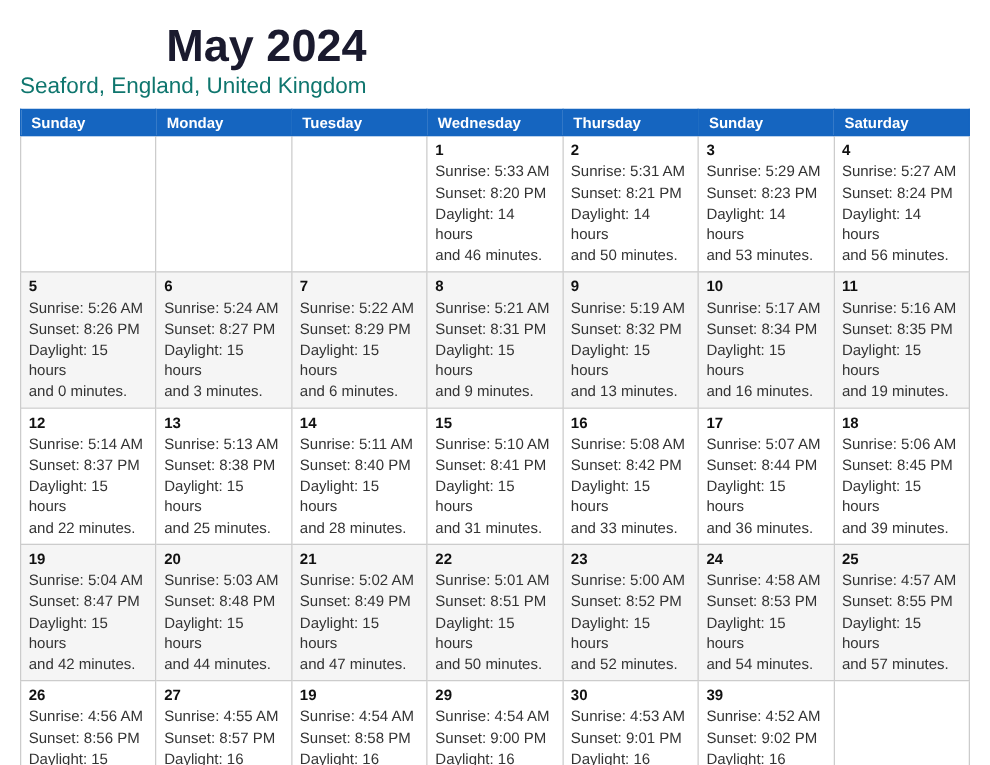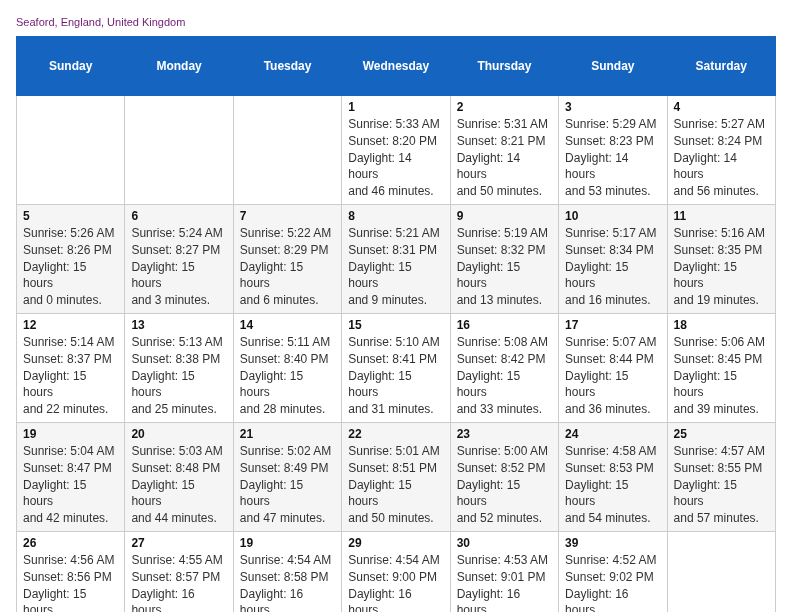--- a/index.html
+++ b/index.html
@@ -37,33 +37,33 @@
     }
     .title-block {
       text-align: right;
     }
     .title-month {
       font-size: 36px;
       font-weight: bold;
       color: #1a1a2e;
     }
     .title-location {
-      font-size: 11px;
-      color: #701a75;
+      font-size: 18px;
+      color: #0f766e;
     }
     .calendar {
       width: 100%;
       border-collapse: collapse;
       font-size: 11px;
     }
     .calendar th {
       background-color: #1565c0;
       color: #fff;
-      text-align: center;
-      padding: 22px 8px;
+      text-align: left;
+      padding: 3px 8px;
       font-size: 12px;
       border: 1px solid #1565c0;
     }
     .calendar td {
       border: 1px solid #ccc;
       vertical-align: top;
       padding: 4px 6px;
       width: calc(100%/7);
       min-height: 80px;
       background: #fff;
@@ -84,20 +84,21 @@
     }
     .empty-cell {
       background: #fff !important;
     }
   </style>
 </head>
 <body>
 
 <div class="header">
   <div class="title-block">
+    <div class="title-month">May 2024</div>
     <div class="title-location">Seaford, England, United Kingdom</div>
   </div>
 </div>
 
 <table class="calendar">
   <thead>
     <tr>
     <th>Sunday</th>
         <th>Monday</th>
         <th>Tuesday</th>

